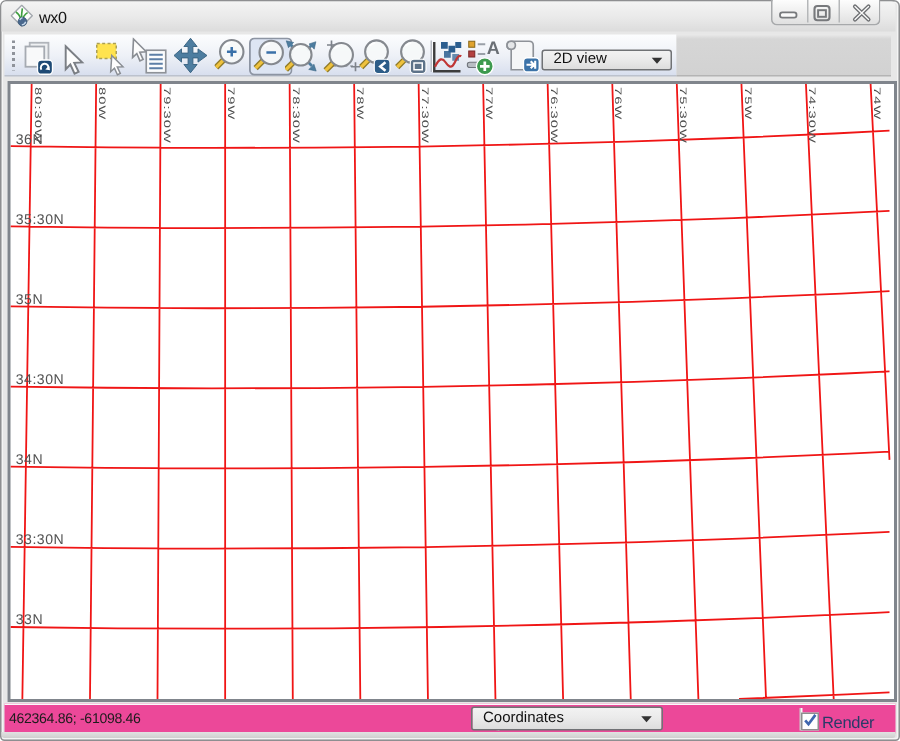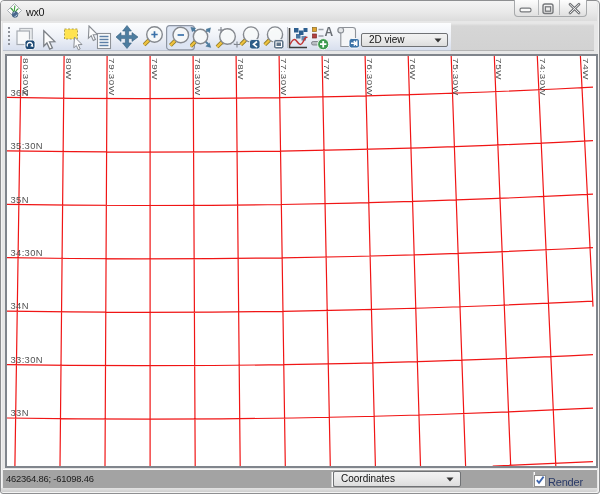--- a/index.html
+++ b/index.html
@@ -8,21 +8,21 @@
 #btns{position:absolute;left:514px;top:0px;width:71px;height:16px;background:linear-gradient(#fdfdfd,#ececec 60%,#e0e0e0);border:1px solid #a7a9ab;border-top:none;border-radius:0 0 4px 4px;}
 #btns .sep{position:absolute;top:0;width:1px;height:15px;background:#b5b7b9;}
 #toolbar{position:absolute;left:3px;top:23px;width:448px;height:27px;background:linear-gradient(#fcfdfe,#eef1f7 52%,#d8dfee);border-bottom:1px solid #bcc2cd;}
 #tbright{position:absolute;left:451px;top:23px;width:143px;height:27px;background:linear-gradient(#e9e9e9 0px,#d6d6d6 3px,#d2d2d2 100%);border-bottom:1px solid #b4b4b4;}
 #grip{position:absolute;left:8px;top:27px;width:3px;height:20px;background-image:repeating-linear-gradient(#8f939b 0px,#8f939b 2px,rgba(0,0,0,0) 2px,rgba(0,0,0,0) 4px);width:2px;}
 .tbsep{position:absolute;top:27px;width:1px;height:21px;background:#b9bdc6;box-shadow:1px 0 0 #fbfcfe;}
 #mappanel{position:absolute;left:5px;top:54px;width:589px;height:410px;border:2px solid #80858c;background:#fff;}
 #mapsvg{position:absolute;left:0px;top:0px;}
 .gl{font-family:"Liberation Sans",sans-serif;font-size:9.4px;fill:#525252;letter-spacing:0.35px;}
 .glv{font-family:"Liberation Sans",sans-serif;font-size:9.8px;fill:#4f4f4f;letter-spacing:0.7px;}
-#status{position:absolute;left:3px;top:469px;width:594px;height:19px;background:#a3a3a3;border-top:1px solid #fafafa;}
+#status{position:absolute;left:3px;top:469px;width:594px;height:19px;background:#ec4899;border-top:1px solid #fafafa;}
 #status .coord{position:absolute;left:3px;top:3px;font-size:9.4px;letter-spacing:-0.2px;color:#1c1c1c;}
 .ssep{position:absolute;top:2px;width:1px;height:15px;background:#cdcdcd;box-shadow:1px 0 0 #fafafa;}
 .combo{position:absolute;border:1px solid #707275;border-radius:2px;background:linear-gradient(#f2f2f2,#ebebeb 45%,#dddddd);text-decoration:underline;}
 .combo .ctxt{position:absolute;left:7px;top:1px;font-size:10px;color:#101010;}
 #bottomedge{position:absolute;left:1px;top:488px;width:596px;height:4px;background:linear-gradient(#e2e2e2,#cfcfcf);border-radius:0 0 2px 2px;}
 #cbx{position:absolute;left:534px;top:475px;width:10px;height:10px;background:#fefefe;border:1px solid #8e8e8e;}
 #rlabel{position:absolute;left:548px;top:476px;font-size:11px;letter-spacing:-0.2px;color:#2a3a68;}
 .ticon{position:absolute;top:25px;}
 </style></head><body>
 <div id="win"></div>
@@ -194,21 +194,21 @@
     <text x="3.5" y="199.9" class="gl">34:30N</text>
     <text x="3.5" y="253.4" class="gl">34N</text>
     <text x="3.5" y="306.8" class="gl">33:30N</text>
     <text x="3.5" y="360.2" class="gl">33N</text>
 </svg>
 <div id="status">
  <span class="coord">462364.86; -61098.46</span>
  <div class="ssep" style="left:328px"></div>
  <div class="ssep" style="left:530px"></div>
 </div>
-<div class="combo" style="left:333px;top:471px;width:126px;height:14px">
+<div class="combo" style="left:314px;top:471px;width:126px;height:14px">
  <span class="ctxt">Coordinates</span>
  <svg style="position:absolute;right:6px;top:5px" width="8" height="5">
       <polygon points="0.5,0.5 7.5,0.5 4,4.5" fill="#333"></polygon>
     </svg>
 </div>
 <div id="cbx"></div>
 <svg style="position:absolute;left:534px;top:474px" width="13" height="13" viewBox="0 0 13 13">
  <path d="M2.8 6.2 L5 8.8 L9.6 2.6" fill="none" stroke="#3f66ae" stroke-width="1.8"></path>
 </svg>
 <span id="rlabel">Render</span>

